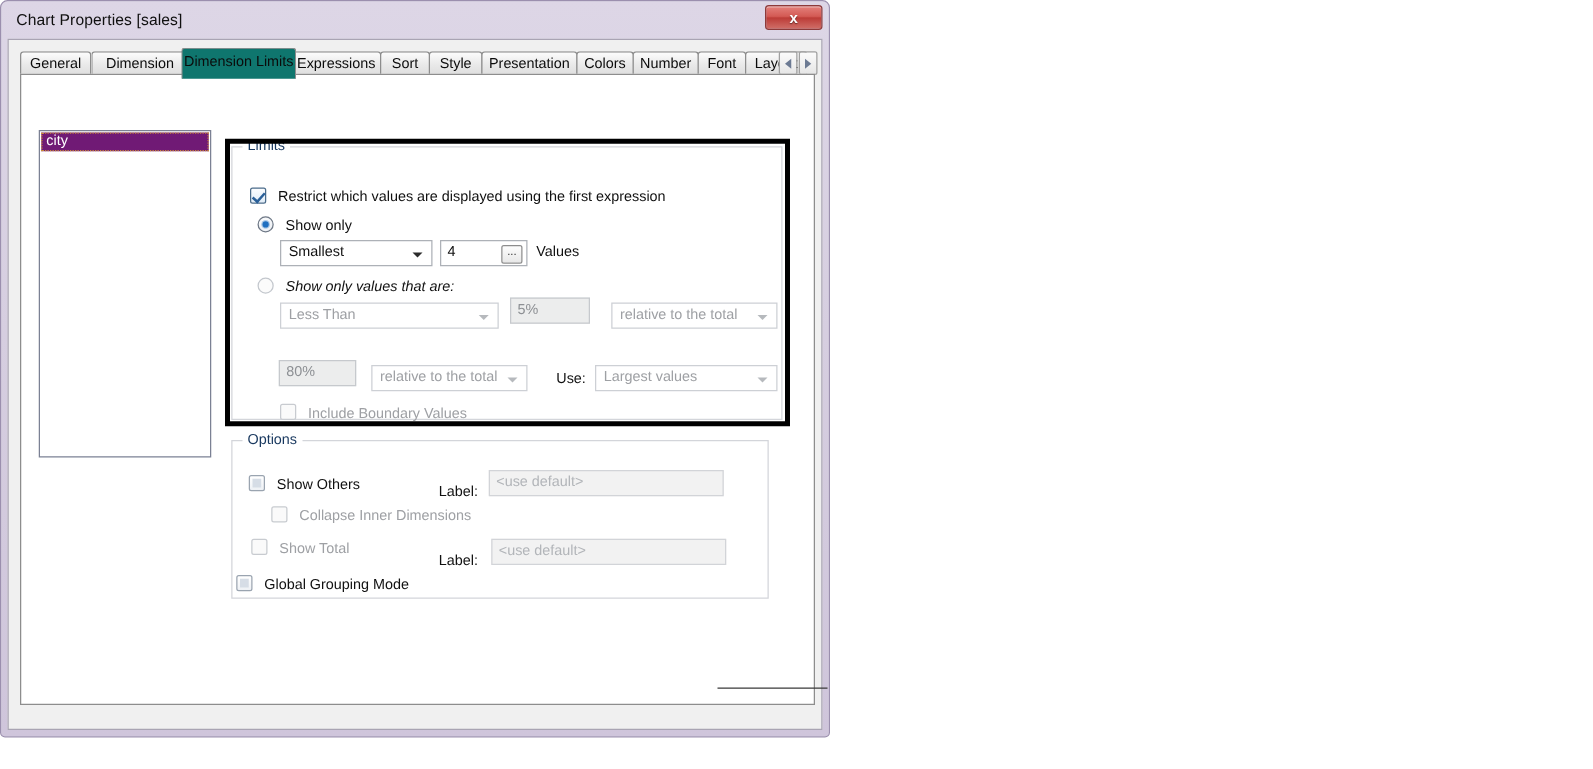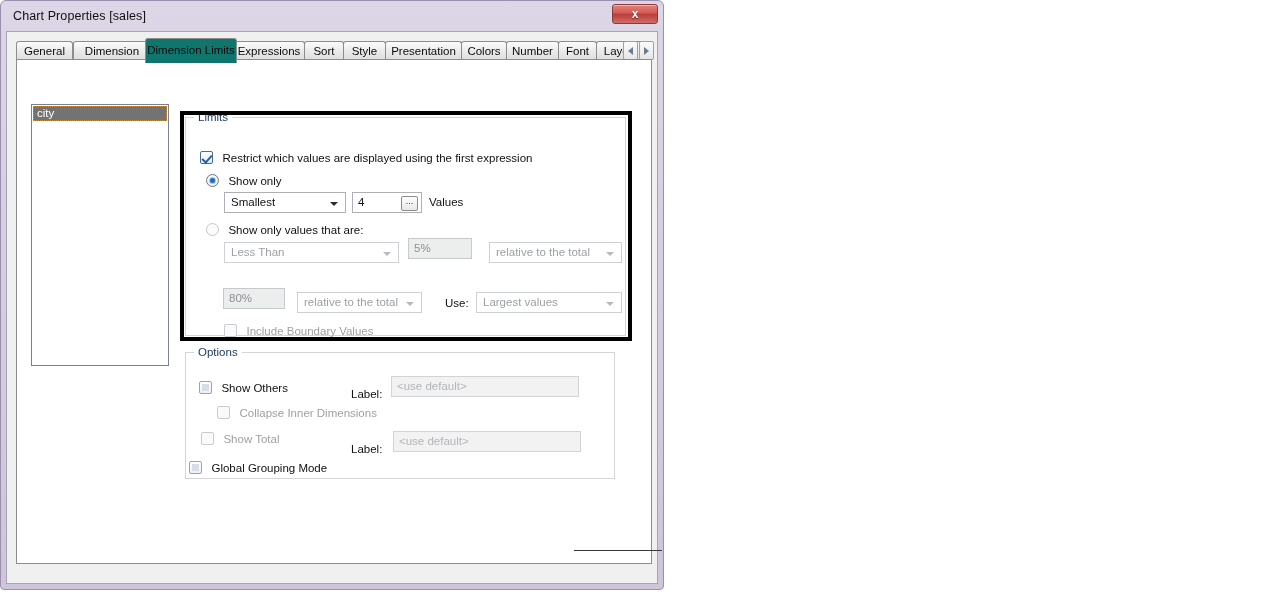--- a/index.html
+++ b/index.html
@@ -127,21 +127,21 @@
   .list-item {
     height: 15px;
     margin: 1px 1px 0 1px;
     padding-left: 4px;
     font-size: 11.5px;
     color: #101010;
     line-height: 15px;
     cursor: pointer;
   }
   .list-item.selected {
-    background: #737373;
+    background: #701a75;
     color: #ffffff;
     outline: 1px dotted #c98a3a;
     outline-offset: -1px;
   }
 
   
   .group-box {
     position: absolute;
     border: 1px solid #d3d5da;
     background: transparent;
@@ -383,21 +383,21 @@
         <div class="combo" style="left:38px; top:74px; width:122px;">
           <span>Smallest</span>
           <span class="caret"></span>
         </div>
         <div class="textbox" style="left:166px; top:74px; width:70px;">
           <span>4</span>
           <span class="ellipsis-button">...</span>
         </div>
         <span class="ctl-label" style="position:absolute; left:243px; top:78px;">Values</span>
 
-        <div class="row" style="left:20px; top:102px;">
+        <div class="row" style="left:20px; top:102px;font-style:italic;">
           <span class="radio off"></span>
           <span class="ctl-label" style="margin-left:5px;">Show only values that are:</span>
         </div>
         <div class="combo disabled" style="left:38px; top:124px; width:175px;">
           <span>Less Than</span>
           <span class="caret"></span>
         </div>
         <div class="textbox greyed" style="left:222px; top:120px; width:64px;">
           <span>5%</span>
         </div>

